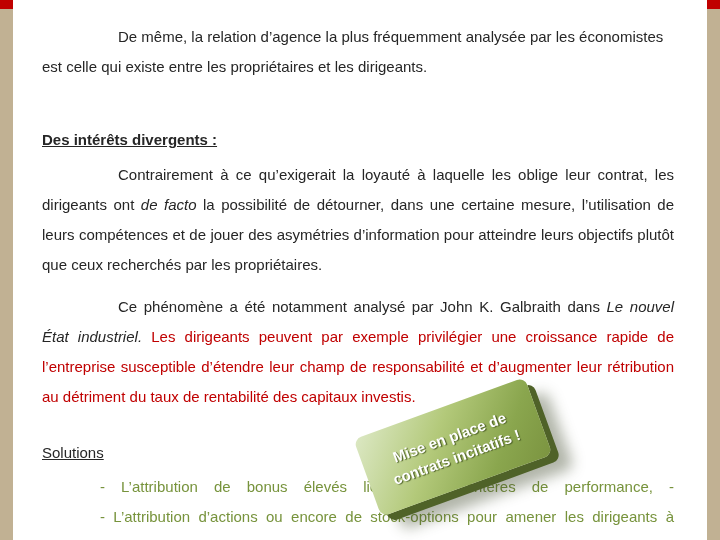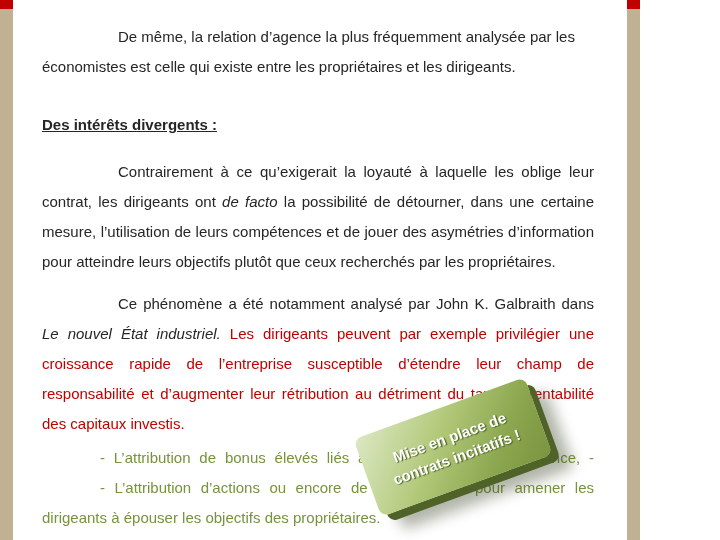--- a/index.html
+++ b/index.html
@@ -3,21 +3,21 @@
 <meta charset="utf-8">
 <style>
   html, body { margin: 0; padding: 0; }
   body {
     width: 720px; height: 540px;
     background: #ffffff;
     font-family: "Liberation Sans", sans-serif;
   }
   .slide {
     position: relative;
-    width: 640px; height: 540px;
+    width: 720px; height: 540px;
     background: #ffffff;
     overflow: hidden;
   }
   .side-bar {
     position: absolute; top: 0;
     width: 13px; height: 540px;
     background: #c1b193;
   }
   .side-bar.left { left: 0; }
   .side-bar.right { right: 0; }
@@ -36,25 +36,25 @@
     font-size: 15px;
     line-height: 30px;
     color: #262626;
     z-index: 1;
   }
   p { margin: 0; }
   .para-indent { text-indent: 76px; }
   .justify { text-align: justify; }
   .intro { margin-top: 8px; text-align: left; }
   .heading {
-    margin-top: 28px;
+    margin-top: 43px;
     font-weight: bold;
     text-decoration: underline;
   }
-  .p2 { margin-top: 17px; }
+  .p2 { margin-top: 5px; }
   .p3 { margin-top: 12px; }
   .italic { font-style: italic; }
   .red-text { color: #c00000; }
   .solutions-heading {
     margin-top: 26px;
     font-weight: normal;
     text-decoration: underline;
   }
   .green { color: #77933c; }
   .bullet { text-indent: 58px; }
@@ -98,20 +98,21 @@
   <div class="content">
 
     <p class="intro para-indent">De même, la relation d’agence la plus fréquemment analysée par les économistes est celle qui existe entre les propriétaires et les dirigeants.</p>
 
     <p class="heading">Des intérêts divergents :</p>
 
     <p class="p2 para-indent justify"><span>Contrairement à ce qu’exigerait la loyauté à laquelle les oblige leur contrat, les dirigeants ont </span><span class="italic">de facto</span><span> la possibilité de détourner, dans une certaine mesure, l’utilisation de leurs compétences et de jouer des asymétries d’information pour atteindre leurs objectifs plutôt que ceux recherchés par les propriétaires.</span></p>
 
     <p class="p3 para-indent justify"><span>Ce phénomène a été notamment analysé par John K. Galbraith dans </span><span class="italic">Le nouvel État industriel.</span><span class="red-text"> Les dirigeants peuvent par exemple privilégier une croissance rapide de l’entreprise susceptible d’étendre leur champ de responsabilité et d’augmenter leur rétribution au détriment du taux de rentabilité des capitaux investis.</span></p>
 
+    <p class="solutions-heading">Solutions</p>
 
     <p class="green bullet bullet-1 justify">- L’attribution de bonus élevés liés à des critères de performance, -</p>
 
     <p class="green bullet bullet-2 justify">- L’attribution d’actions ou encore de stock-options pour amener les dirigeants à épouser les objectifs des propriétaires.</p>
 
   </div>
 
   <div class="ribbon">
     <span class="ribbon-text">Mise en place de contrats incitatifs !</span>
   </div>

